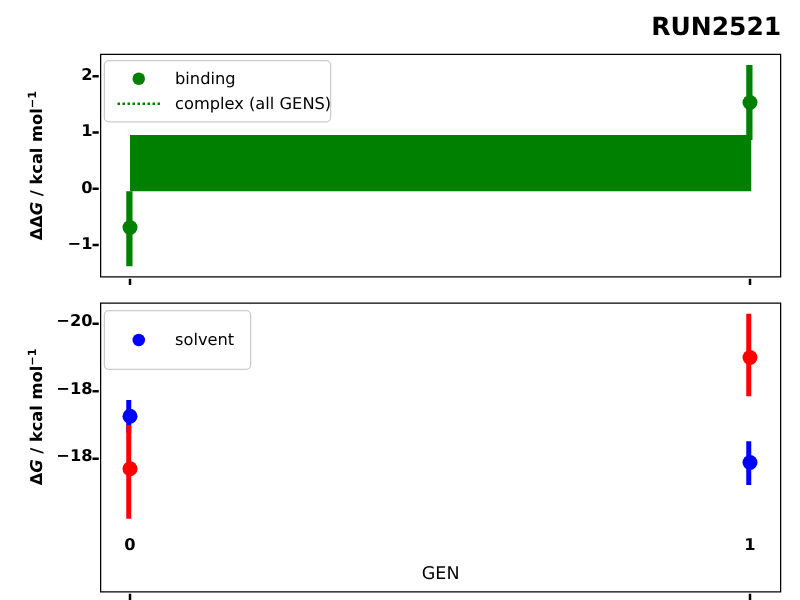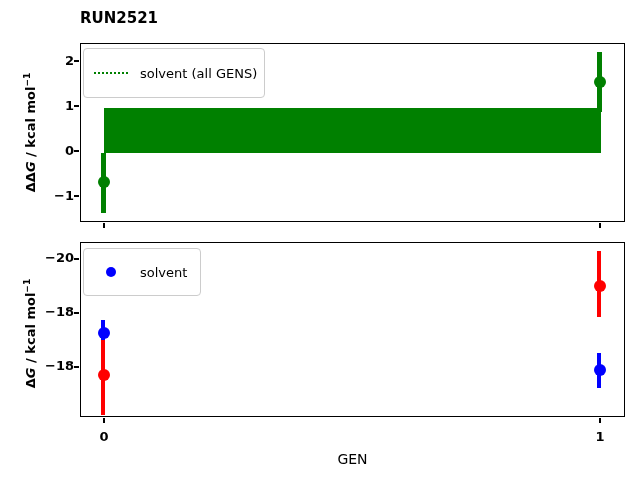--- a/index.html
+++ b/index.html
@@ -1,24 +1,24 @@
 <!DOCTYPE html>
 <html><head>
 <meta charset="utf-8">
 <style>
   html,body{margin:0;padding:0;background:#fff;}
   .figure{
     position:relative;width:640px;height:480px;background:#ffffff;
     font-family:"DejaVu Sans",sans-serif;color:#000;overflow:hidden;
   }
-  .title{position:absolute;left:80px;top:9px;width:545px;text-align:left;
-         font-size:15px;font-weight:bold;}
+  .title{position:absolute;left:80px;top:9px;width:545px;text-align:right;
+         font-size:20px;font-weight:bold;}
   .axes{position:absolute;border:1.5px solid #000;box-sizing:border-box;background:#fff;}
   .axes-top{left:80px;top:43px;width:545px;height:179px;}
-  .axes-bottom{left:80px;top:242px;width:545px;height:175px;}
+  .axes-bottom{left:80px;top:242px;width:545px;height:232px;}
   .band{position:absolute;background:#008000;}
   .ebar{position:absolute;}
   .ebar.g{background:#008000;}
   .ebar.b{background:#0000ff;}
   .ebar.r{background:#ff0000;}
   .dot{position:absolute;width:12px;height:12px;border-radius:50%;}
   .dot.g{background:#008000;}
   .dot.b{background:#0000ff;}
   .dot.r{background:#ff0000;}
   .tick-l{position:absolute;left:-7px;width:5px;height:2px;background:#000;}
@@ -65,23 +65,29 @@
     <div class="tick-l" style="top:16px;"></div>
     <div class="tick-l" style="top:61px;"></div>
     <div class="tick-l" style="top:106px;"></div>
     <div class="tick-l" style="top:151px;"></div>
     <div class="tick-b" style="left:22px;"></div>
     <div class="tick-b" style="left:518px;"></div>
 
     <div class="legend" style="left:2px;top:4px;width:182px;height:50px;">
       <div class="legend-row">
         <span class="swatch">
+            <span class="mdot g"></span>
+          </span>
+        <span class="legend-label">binding</span>
+      </div>
+      <div class="legend-row">
+        <span class="swatch">
             <span class="mdash"></span>
           </span>
-        <span class="legend-label">solvent (all GENS)</span>
+        <span class="legend-label">complex (all GENS)</span>
       </div>
     </div>
   </div>
 
   <div class="ytick" style="top:53px;">2</div>
   <div class="ytick" style="top:98px;">1</div>
   <div class="ytick" style="top:143px;">0</div>
   <div class="ytick" style="top:188px;">−1</div>
 
   <div class="ylabel" style="top:124px;">

